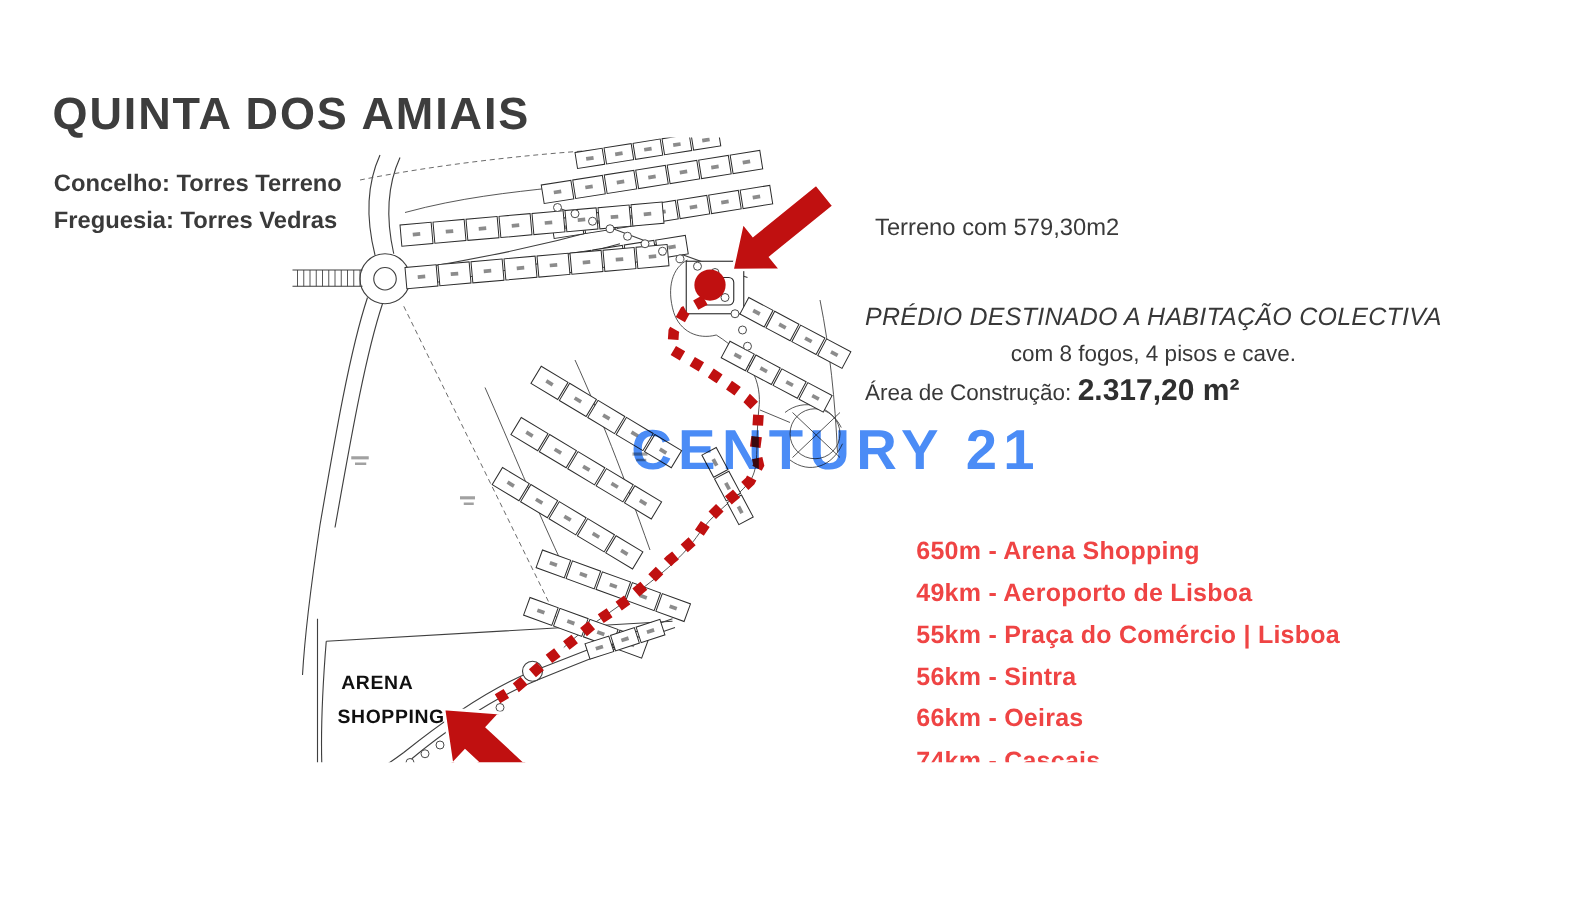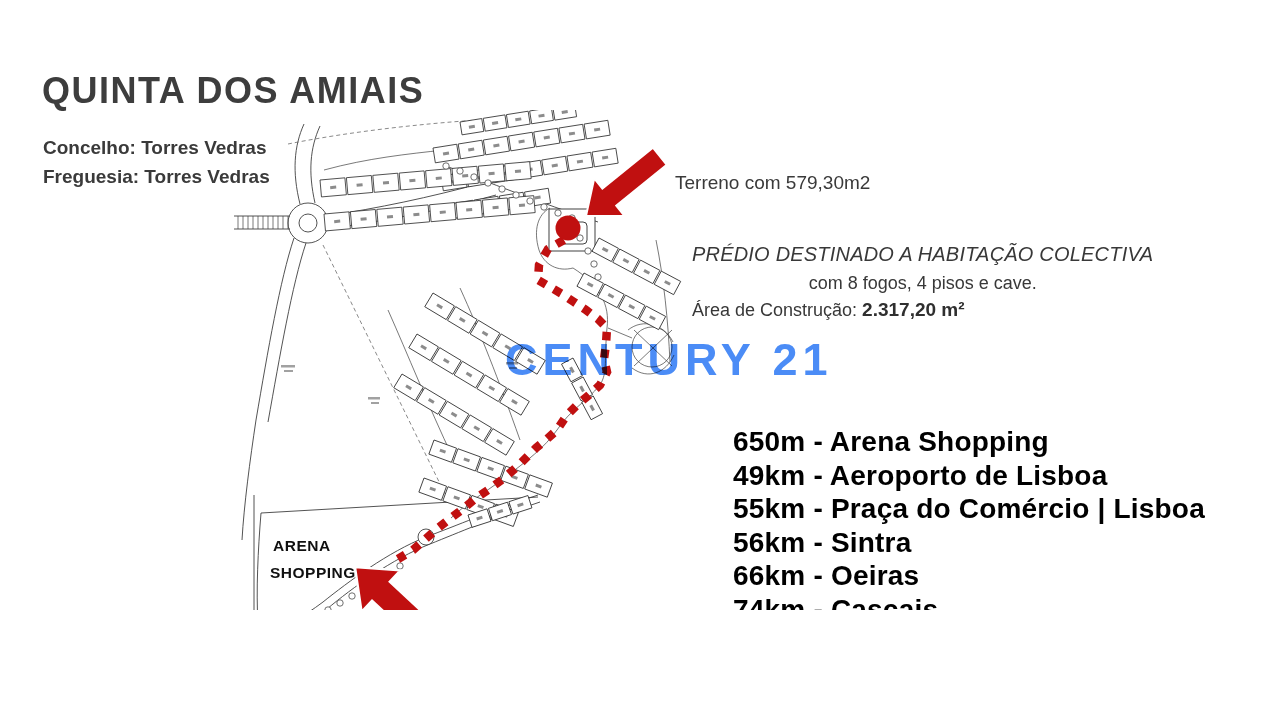--- a/index.html
+++ b/index.html
@@ -8,30 +8,30 @@
     font-family:"Liberation Sans", sans-serif;overflow:hidden;
   }
   .title{
     position:absolute;left:42px;top:70px;
     font-size:36px;font-weight:800;letter-spacing:1.5px;color:#3d3d3d;
   }
   .subtitle{
     position:absolute;left:43px;top:133px;
     font-size:19px;font-weight:700;color:#3a3a3a;line-height:29px;
   }
-  .right-col{position:absolute;left:675px;top:172px;color:#3a3a3a;}
+  .right-col{position:absolute;left:700px;top:172px;color:#3a3a3a;}
   .terreno{font-size:19px;font-weight:400;}
   .predio{position:absolute;left:692px;top:243px;color:#383838;}
   .predio .p-title{font-size:20px;font-weight:500;letter-spacing:.2px;font-style:italic;}
   .predio .p-line{font-size:18px;margin-top:7px;text-align:center;}
   .predio .p-area{font-size:18px;margin-top:5px;}
-  .predio .p-area b{font-size:19px;font-weight:700;color:#2f2f2f;}
+  .predio .p-area b{font-size:24px;font-weight:700;color:#2f2f2f;}
   .distances{
     position:absolute;left:733px;top:425px;
-    font-size:28px;font-weight:700;color:#000000;line-height:33.5px;letter-spacing:.2px;
+    font-size:20px;font-weight:700;color:#ef4444;line-height:33.5px;letter-spacing:.2px;
   }
   .map-wrap{position:absolute;left:228px;top:110px;width:462px;height:566px;}
   .map-wrap svg{width:100%;height:100%;}
   .watermark{
     position:absolute;left:505px;top:334px;z-index:5;
     font-size:45px;font-weight:800;letter-spacing:5px;color:#3b82f6;
     mix-blend-mode:multiply;opacity:.92;white-space:nowrap;
   }
   .roads{stroke:#3f3f3f;stroke-width:.9;fill:none;}
   .roads .thin{stroke-width:.7;}
@@ -39,21 +39,21 @@
   .arena-text{font-family:"Liberation Sans",sans-serif;font-size:15.5px;font-weight:700;fill:#101010;letter-spacing:.5px;}
 </style>
 </head>
 <body>
 
 <div id="canvas">
 
   <div class="title">QUINTA DOS AMIAIS</div>
 
   <div class="subtitle">
-    <div>Concelho: Torres Vedras</div>
+    <div>Concelho: Torres Terreno</div>
     <div>Freguesia: Torres Vedras</div>
   </div>
 
   <div class="right-col">
     <div class="terreno">Terreno com 579,30m2</div>
   </div>
 
   <div class="predio">
     <div class="p-title">PRÉDIO DESTINADO A HABITAÇÃO COLECTIVA</div>
     <div class="p-line">com 8 fogos, 4 pisos e cave.</div>

